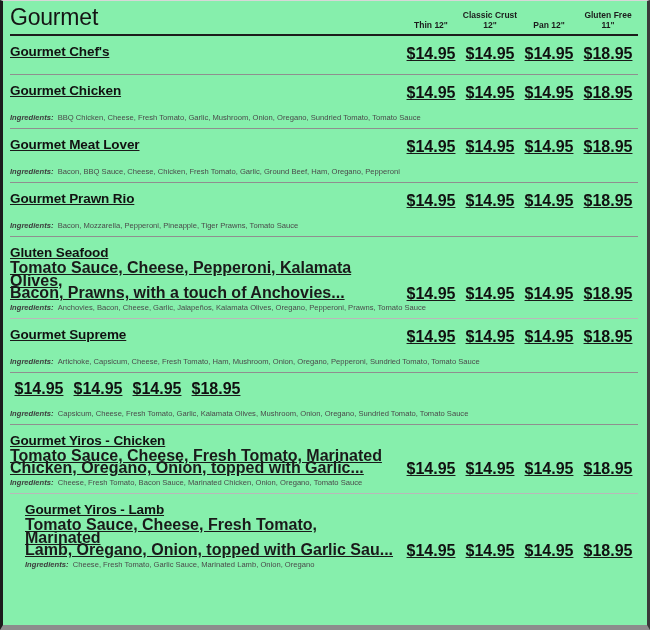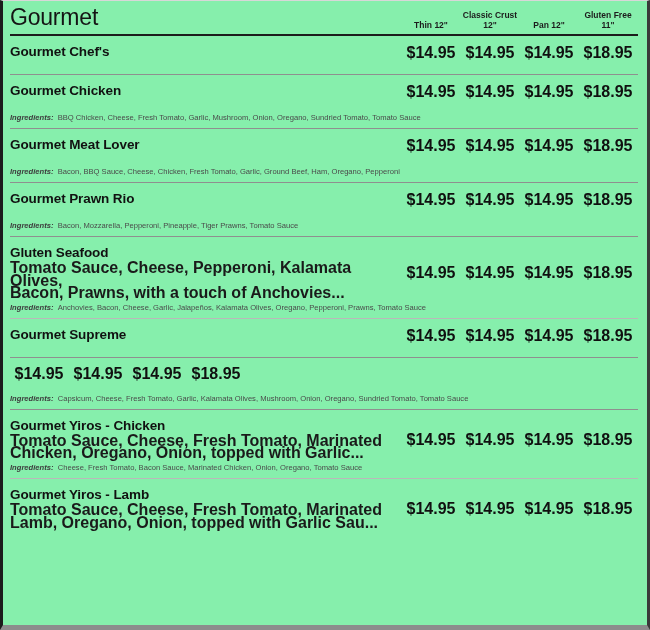--- a/index.html
+++ b/index.html
@@ -61,27 +61,28 @@
     padding: 0 0 1px 0;
   }
   .price-head .col-head.wide { width: 60px; }
 
   
   .menu-row {
     position: relative;
     border-bottom: 1px solid #b9b9b9;
   }
   .menu-row.thick { border-bottom: 1px solid #8f8f8f; }
-  .menu-row:last-child { border-bottom: none; }
+  .menu-row:last-child { border-bottom: none; margin-left: 15px; }
 
   .row-top {
     display: flex;
-    align-items: center;
+    align-items: flex-end;
     justify-content: space-between;
     padding-top: 8px;
+    text-decoration: underline;
   }
   .item-block { flex: 1 1 auto; min-width: 0; padding-right: 6px; }
   .item-name {
     font-size: 13.5px;
     font-weight: bold;
     line-height: 16px;
     color: #111111;
     letter-spacing: -0.1px;
   }
   .item-desc {
@@ -223,20 +224,21 @@
             <div class="item-name">Gourmet Supreme</div>
           </div>
           <div class="price-block">
             <div class="price-cell">$14.95</div>
             <div class="price-cell wide">$14.95</div>
             <div class="price-cell">$14.95</div>
             <div class="price-cell wide">$18.95</div>
           </div>
         </div>
         <div class="row-spacer-lg"></div>
+        <div class="ingredients"><span class="ing-label">Ingredients:</span>&nbsp;&nbsp;<span class="ing-list">Artichoke, Capsicum, Cheese, Fresh Tomato, Ham, Mushroom, Onion, Oregano, Pepperoni, Sundried Tomato, Tomato Sauce</span></div>
       </div>
       <div class="menu-row thick">
         <div class="row-top">
           <div class="price-block">
             <div class="price-cell">$14.95</div>
             <div class="price-cell wide">$14.95</div>
             <div class="price-cell">$14.95</div>
             <div class="price-cell wide">$18.95</div>
           </div>
         </div>
@@ -268,16 +270,17 @@
 Lamb, Oregano, Onion, topped with Garlic Sau...</div>
           </div>
           <div class="price-block">
             <div class="price-cell">$14.95</div>
             <div class="price-cell wide">$14.95</div>
             <div class="price-cell">$14.95</div>
             <div class="price-cell wide">$18.95</div>
           </div>
         </div>
         <div class="row-spacer-sm"></div>
+        <div class="ingredients"><span class="ing-label">Ingredients:</span>&nbsp;&nbsp;<span class="ing-list">Cheese, Fresh Tomato, Garlic Sauce, Marinated Lamb, Onion, Oregano</span></div>
       </div>
     </div>
 
 </div>
 
 </body></html>

